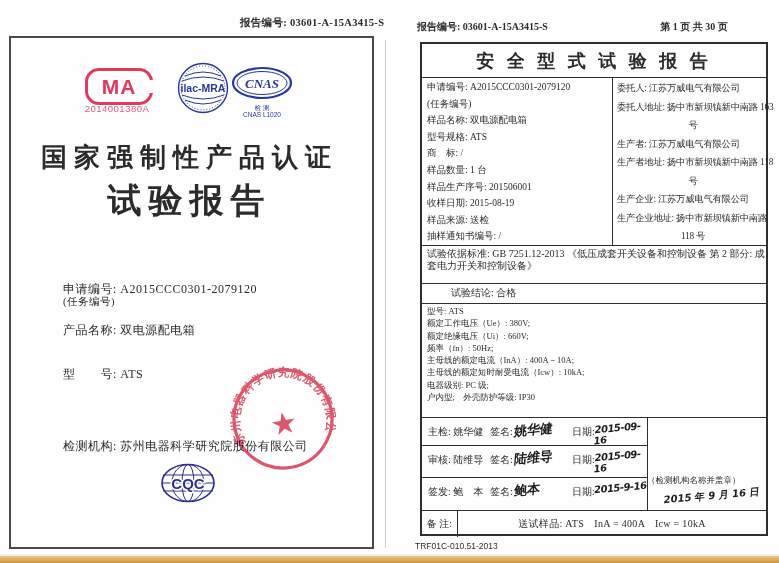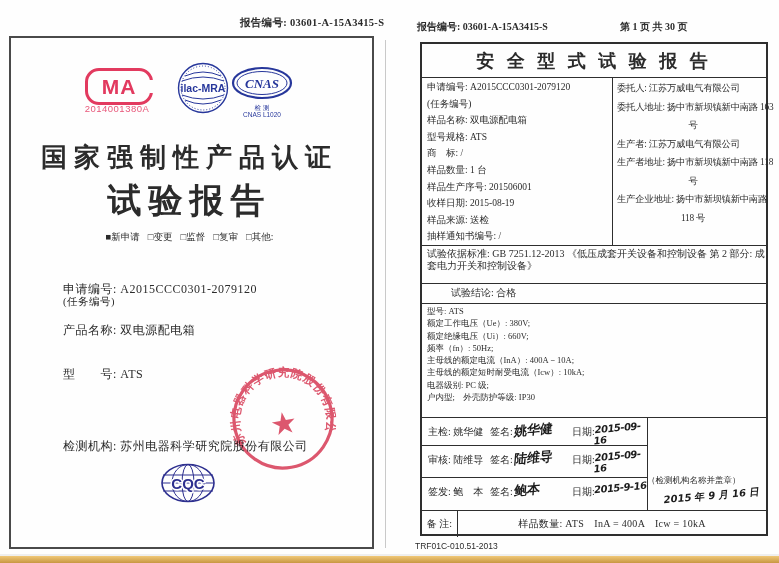--- a/index.html
+++ b/index.html
@@ -26,21 +26,21 @@
   #left-title2{left:9px;top:178px;width:361px;text-align:center;font-size:34px;font-weight:bold;letter-spacing:7px;}
   #apply-types{left:9px;top:231px;width:361px;text-align:center;font-size:9.5px;}
   .apply-item{display:inline-block;margin:0 4px;}
   
   .fld{left:63px;font-size:12px;letter-spacing:.5px;}
   #fld-note{top:295px;font-size:10.5px;}
   
   #cqc{left:160px;top:462px;}
   
   #rp-head-left{left:417px;top:20px;font-size:10px;font-weight:bold;}
-  #rp-head-right{left:620px;top:20px;width:148px;text-align:left;font-size:10px;font-weight:bold;}
+  #rp-head-right{left:620px;top:20px;width:148px;text-align:center;font-size:10px;font-weight:bold;}
   #rtable{left:420px;top:42px;width:348px;height:494px;border:2px solid #2e2e2e;box-sizing:border-box;}
   #rtable .hline{position:absolute;left:0;height:1px;background:#2e2e2e;}
   #rtable .vline{position:absolute;width:1px;background:#2e2e2e;}
   #rt-title{position:absolute;left:0;top:0;width:100%;height:33px;display:flex;align-items:center;justify-content:center;
             font-size:18px;font-weight:bold;letter-spacing:4px;}
   #info-left{position:absolute;left:0;top:33px;width:188px;padding:2px 0 0 5px;box-sizing:border-box;}
   #info-left .info-line{font-size:9.5px;line-height:16.6px;white-space:nowrap;}
   #info-right{position:absolute;left:191px;top:33px;width:156px;padding:2px 0 0 4px;box-sizing:border-box;}
   #info-right .info-line{font-size:9.3px;line-height:18.5px;white-space:nowrap;letter-spacing:-.2px;}
   #info-right .center{text-align:center;}
@@ -102,21 +102,20 @@
       <ellipse cx="31" cy="17" rx="25" ry="11.5" fill="none" stroke="#27379b" stroke-width="1"></ellipse>
       <text x="31" y="22" font-size="13" font-style="italic" font-weight="bold" text-anchor="middle" fill="#27379b" font-family="Liberation Serif,serif">CNAS</text>
     </svg>
     <div class="sub">检 测</div>
     <div class="sub">CNAS L1020</div>
   </div>
 
   <div class="abs" id="left-title1">国家强制性产品认证</div>
   <div class="abs" id="left-title2">试验报告</div>
 
-  <div class="abs" id="apply-types"><div class="apply-item">■新申请</div><div class="apply-item">□变更</div><div class="apply-item">□监督</div><div class="apply-item">□复审</div><div class="apply-item">□其他:</div></div>
 
   <div class="abs fld" style="top:281px">
     <span>申请编号:</span>
     <span>A2015CCC0301-2079120</span>
   </div>
   <div class="abs fld" id="fld-note">(任务编号)</div>
   <div class="abs fld" style="top:322px">
     <span>产品名称:</span>
     <span>双电源配电箱</span>
   </div>
@@ -172,20 +171,21 @@
         <div class="info-line">样品来源: 送检</div>
         <div class="info-line">抽样通知书编号: /</div>
       </div>
     <div id="info-right">
         <div class="info-line">委托人: 江苏万威电气有限公司</div>
         <div class="info-line">委托人地址: 扬中市新坝镇新中南路 163</div>
         <div class="info-line center">号</div>
         <div class="info-line">生产者: 江苏万威电气有限公司</div>
         <div class="info-line">生产者地址: 扬中市新坝镇新中南路 118</div>
         <div class="info-line center">号</div>
+        <div class="info-line">生产企业: 江苏万威电气有限公司</div>
         <div class="info-line">生产企业地址: 扬中市新坝镇新中南路</div>
         <div class="info-line center">118 号</div>
       </div>
 
     <div id="std-row">试验依据标准: GB 7251.12-2013 《低压成套开关设备和控制设备 第 2 部分: 成套电力开关和控制设备》</div>
     <div id="concl-row">试验结论: 合格</div>
 
     <div id="cover-row">
       <div>
           <div class="cover-line">型号: ATS</div>
@@ -220,21 +220,21 @@
       <span class="dlabel">日期:</span>
       <span class="sdate hw">2015-9-16</span>
     </div>
 
     <div id="stamp-cell">
       <div id="stamp-caption">（检测机构名称并盖章）</div>
       <div id="stamp-date" class="hw">2015 年 9 月 16 日</div>
     </div>
 
     <div id="remark-label">备 注:</div>
-    <div id="remark-value">样品数量: ATS　InA = 400A　Icw = 10kA</div>
+    <div id="remark-value">送试样品: ATS　InA = 400A　Icw = 10kA</div>
   </div>
 
   <div class="abs" id="seal">
     <svg width="106" height="106" viewBox="0 0 106 106" style="transform:rotate(-10deg)">
       <circle cx="53" cy="53" r="49" fill="none" stroke="#d9405a" stroke-width="3.2"></circle>
       <defs>
           <path id="sealArc" d="M 12,70 A 44 44 0 1 1 94,70"></path>
         </defs>
       <text font-size="11.5" fill="#d9405a" font-weight="bold" letter-spacing="1">
         <textPath href="#sealArc" startOffset="0">苏州电器科学研究院股份有限公司</textPath>

